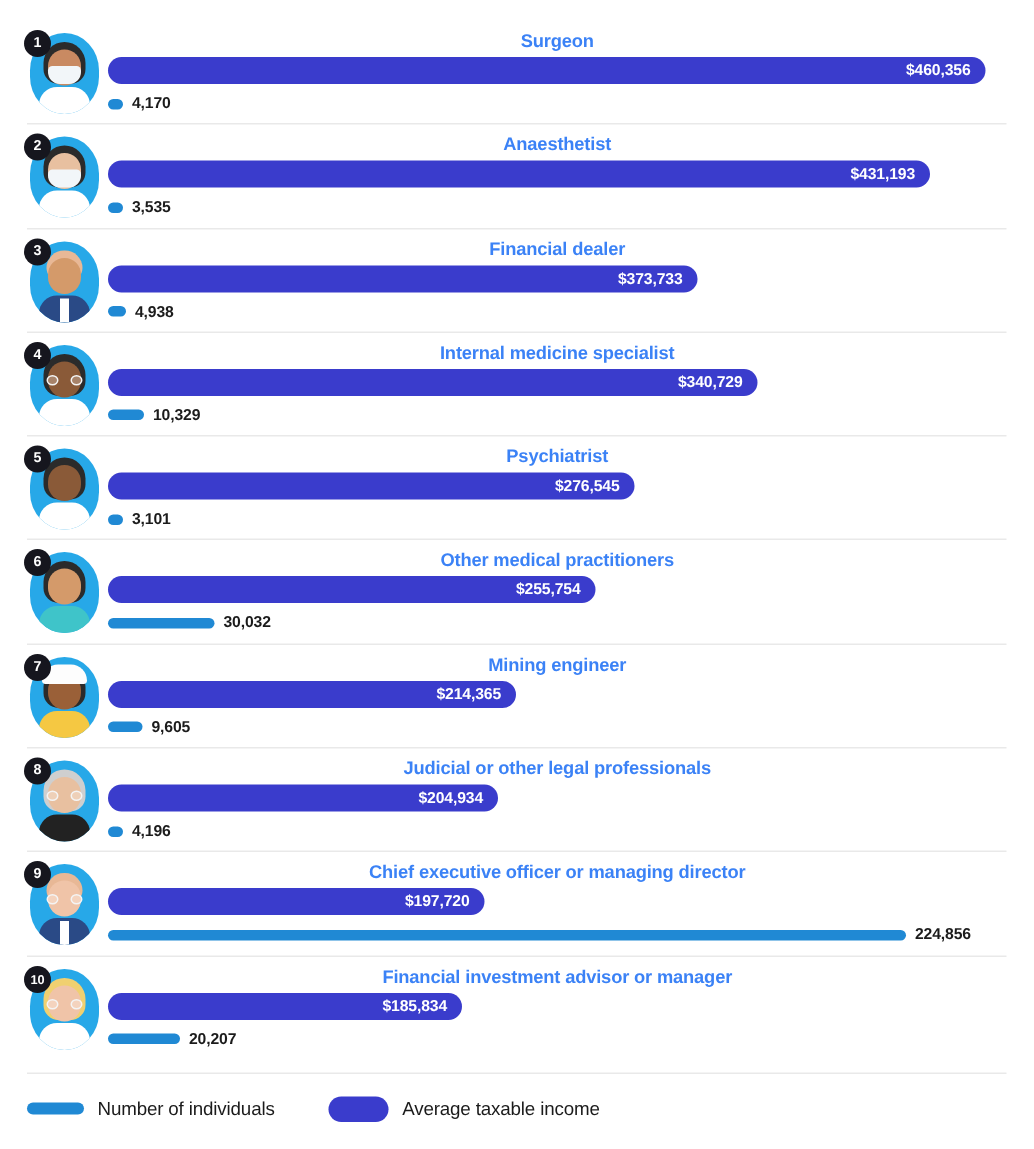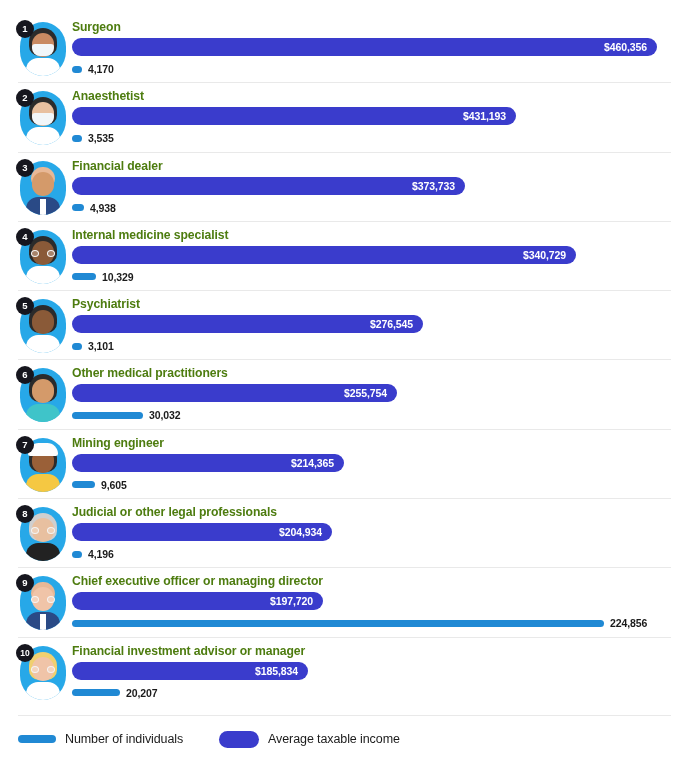--- a/index.html
+++ b/index.html
@@ -177,25 +177,26 @@
   
   .content {
     position: absolute;
     left: 72px;
     top: 0;
     right: 18px;
   }
   .occ-title {
     font-size: 12.2px;
     font-weight: bold;
-    color: #4d7c0f;
+    color: #3b82f6;
     line-height: 16px;
     padding-top: 5px;
     letter-spacing: -0.1px;
     white-space: nowrap;
+    text-align: center;
   }
 
   .income-bar {
     position: relative;
     height: 18px;
     margin-top: 3px;
     border-radius: 9px;
     background: #3a3ccc;
     min-width: 70px;
   }
@@ -308,21 +309,21 @@
           <div class="avatar-circle">
             <div class="av-hair"></div>
             <div class="av-head" style="background:#e8c0a0"></div>
             <div class="av-mask"></div>
             <div class="av-body "></div>
           </div>
           <span class="rank-badge">2</span>
         </div>
         <div class="content">
           <div class="occ-title">Anaesthetist</div>
-          <div class="income-bar" style="width:444px">
+          <div class="income-bar" style="width:548px">
             <span class="income-value">$431,193</span>
           </div>
           <div class="count-row">
             <span class="count-bar" style="width:10px"></span>
             <span class="count-value">3,535</span>
           </div>
         </div>
       </div>
       <div class="row">
         <div class="avatar-wrap">
@@ -353,21 +354,21 @@
             <div class="av-glasses">
               <i></i>
               <i></i>
             </div>
             <div class="av-body "></div>
           </div>
           <span class="rank-badge">4</span>
         </div>
         <div class="content">
           <div class="occ-title">Internal medicine specialist</div>
-          <div class="income-bar" style="width:504px">
+          <div class="income-bar" style="width:433px">
             <span class="income-value">$340,729</span>
           </div>
           <div class="count-row">
             <span class="count-bar" style="width:24px"></span>
             <span class="count-value">10,329</span>
           </div>
         </div>
       </div>
       <div class="row">
         <div class="avatar-wrap">

